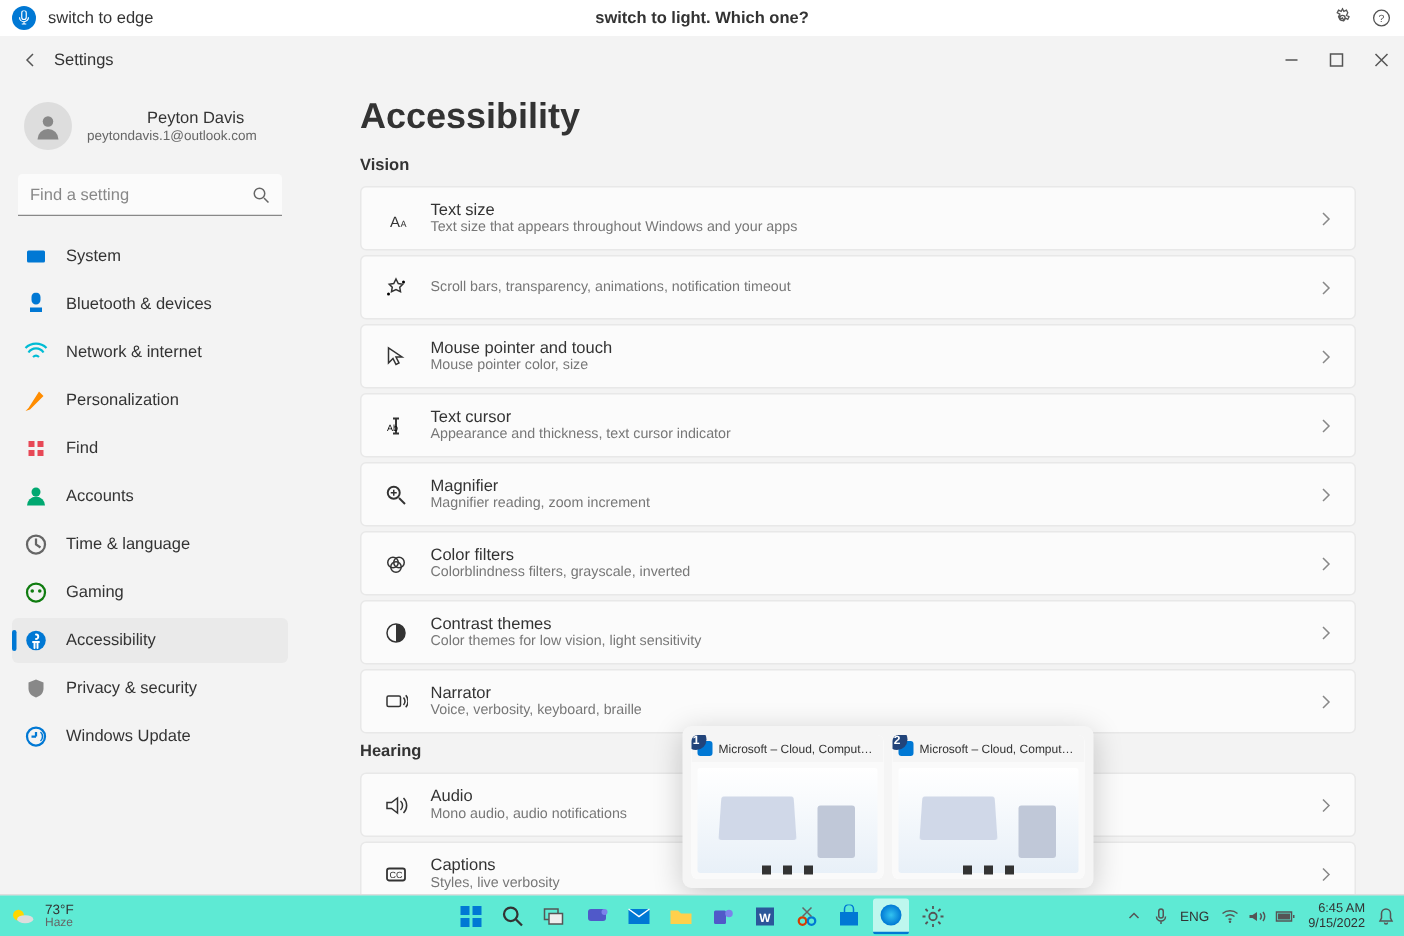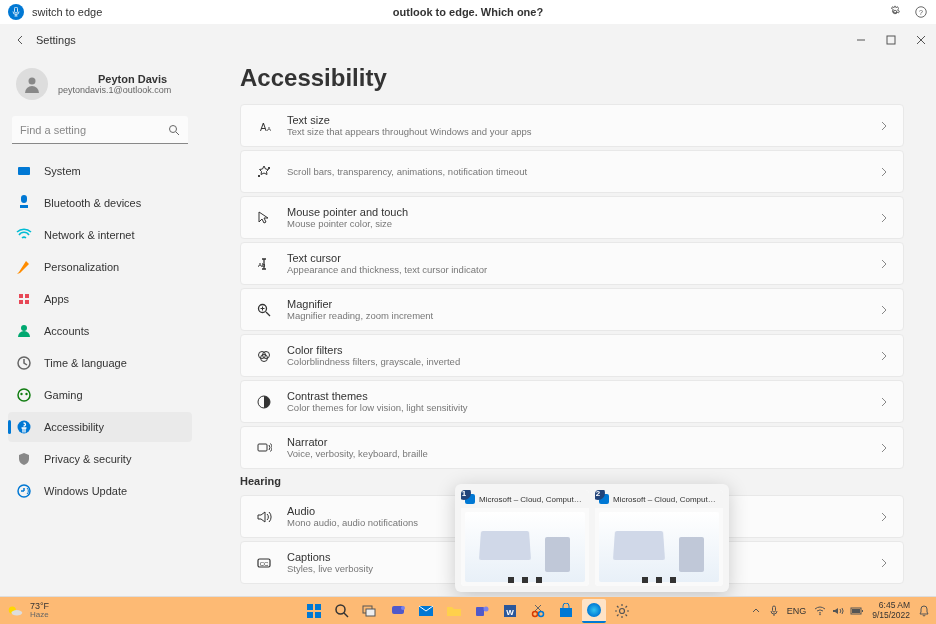--- a/index.html
+++ b/index.html
@@ -24,21 +24,21 @@
     
     
     .main-layout { display: flex; height: calc(100% - 56px - 28px); }
     
     
     .sidebar { width: 200px; padding: 8px 8px 8px 8px; overflow-y: auto; }
     .profile { display: flex; align-items: center; padding: 4px 8px 12px 8px; gap: 10px; }
     .avatar { width: 32px; height: 32px; border-radius: 50%; background: #ddd; display: flex; align-items: center; justify-content: center; }
     .avatar svg { width: 20px; height: 20px; fill: #888; }
     .profile-info { display: flex; flex-direction: column; }
-    .profile-name { font-size: 11px; font-weight: 700; color: #333; padding-left: 40px; }
+    .profile-name { font-size: 11px; font-weight: 400; color: #333; padding-left: 40px; }
     .profile-email { font-size: 9px; color: #666; }
     .search-box { margin: 4px 4px 12px 4px; height: 28px; background: #fbfbfb; border-bottom: 1px solid #888; display: flex; align-items: center; padding: 0 8px; position: relative; border-radius: 3px 3px 0 0; }
     .search-box input { border: none; outline: none; background: transparent; font-size: 11px; width: 100%; color: #333; }
     .search-box input::placeholder { color: #888; }
     .search-box-icon { position: absolute; right: 8px; }
     .nav-list { display: flex; flex-direction: column; gap: 2px; }
     .nav-item { height: 30px; display: flex; align-items: center; padding: 0 8px; gap: 12px; font-size: 11px; color: #333; cursor: pointer; border-radius: 4px; position: relative; }
     .nav-item.active { background: #eaeaea; }
     .nav-item.active::before { content: ''; position: absolute; left: 0; top: 8px; bottom: 8px; width: 3px; background: #0078d4; border-radius: 2px; }
     .nav-icon { width: 16px; height: 16px; display: flex; align-items: center; justify-content: center; }
@@ -49,21 +49,21 @@
     .section-title { font-size: 11px; font-weight: 600; color: #333; margin-bottom: 8px; margin-top: 6px; }
     .card-list { display: flex; flex-direction: column; gap: 3px; }
     .card { background: #fbfbfb; border: 1px solid #e8e8e8; border-radius: 4px; height: 43px; display: flex; align-items: center; padding: 0 14px; cursor: pointer; gap: 14px; }
     .card-icon { width: 18px; height: 18px; display: flex; align-items: center; justify-content: center; flex-shrink: 0; }
     .card-text { flex: 1; display: flex; flex-direction: column; }
     .card-title { font-size: 11px; color: #333; }
     .card-desc { font-size: 9.5px; color: #777; }
     .card-chevron { color: #888; }
     
     
-    .taskbar { position: absolute; bottom: 0; left: 0; right: 0; height: 28px; background: #fdba74; display: flex; align-items: center; padding: 0 6px; border-top: 1px solid #ddd; }
+    .taskbar { position: absolute; bottom: 0; left: 0; right: 0; height: 28px; background: #5eead4; display: flex; align-items: center; padding: 0 6px; border-top: 1px solid #ddd; }
     .weather { display: flex; align-items: center; gap: 6px; }
     .weather-icon { width: 18px; height: 18px; }
     .weather-text { display: flex; flex-direction: column; line-height: 1; }
     .weather-temp { font-size: 9px; color: #333; }
     .weather-cond { font-size: 8px; color: #666; }
     .taskbar-center { position: absolute; left: 50%; transform: translateX(-50%); display: flex; gap: 4px; }
     .taskbar-icon { width: 24px; height: 24px; display: flex; align-items: center; justify-content: center; cursor: pointer; border-radius: 2px; }
     .taskbar-icon.active { background: rgba(255,255,255,0.6); border-bottom: 2px solid #0078d4; }
     .taskbar-right { position: absolute; right: 6px; display: flex; align-items: center; gap: 8px; font-size: 9px; color: #333; }
     .sys-icons { display: flex; gap: 6px; align-items: center; }
@@ -88,21 +88,21 @@
 </head>
 <body>
 
 <div class="search-bar">
   <div class="voice-icon">
     <svg width="8" height="10" viewBox="0 0 8 10">
         <path d="M4 0a1.5 1.5 0 0 1 1.5 1.5v3a1.5 1.5 0 0 1-3 0v-3A1.5 1.5 0 0 1 4 0zM1 4.5a3 3 0 0 0 6 0M4 7.5V9M2.5 9h3" stroke="white" stroke-width="0.8" fill="none"></path>
       </svg>
   </div>
   <span class="search-text">switch to edge</span>
-  <span class="search-center">outlook to edge. Which one?</span>
+  <span class="search-center">switch to light. Which one?</span>
   <div class="search-icons">
     <span>
         <svg viewBox="0 0 16 16">
           <path d="M8 10a2 2 0 1 0 0-4 2 2 0 0 0 0 4z M8 1l1 2 2-1 1 2-1 2 2 1-1 2-2-1-1 2-1-2-2 1-1-2 1-2-2-1 1-2 2 1z" fill="none" stroke="#555" stroke-width="1"></path>
         </svg>
       </span>
     <span>
         <svg viewBox="0 0 16 16">
           <circle cx="8" cy="8" r="6" fill="none" stroke="#555"></circle>
           <text x="8" y="11" text-anchor="middle" font-size="8" fill="#555">?</text>
@@ -195,21 +195,21 @@
         </div>
         <div class="nav-item">
           <span class="nav-icon">
             <svg width="16" height="16" viewBox="0 0 16 16">
               <rect x="3" y="3" width="4" height="4" fill="#e74856"></rect>
               <rect x="9" y="3" width="4" height="4" fill="#e74856"></rect>
               <rect x="3" y="9" width="4" height="4" fill="#e74856"></rect>
               <rect x="9" y="9" width="4" height="4" fill="#e74856"></rect>
             </svg>
           </span>
-          <span>Apps</span>
+          <span>Find</span>
         </div>
         <div class="nav-item">
           <span class="nav-icon">
             <svg width="16" height="16" viewBox="0 0 16 16">
               <circle cx="8" cy="5" r="3" fill="#00a870"></circle>
               <path d="M2 14a6 6 0 0 1 12 0z" fill="#00a870"></path>
             </svg>
           </span>
           <span>Accounts</span>
         </div>
@@ -258,20 +258,21 @@
             </svg>
           </span>
           <span>Windows Update</span>
         </div>
       </div>
   </div>
 
   <div class="content">
     <h1>Accessibility</h1>
     <div id="sections">
+        <div class="section-title">Vision</div>
         <div class="card-list">
           <div class="card">
       <span class="card-icon">
               <svg width="16" height="16" viewBox="0 0 16 16">
                 <text x="4" y="13" font-size="10" fill="#333">A</text>
                 <text x="11" y="13" font-size="6" fill="#333">A</text>
               </svg>
             </span>
       <div class="card-text">
         <span class="card-title">Text size</span>

